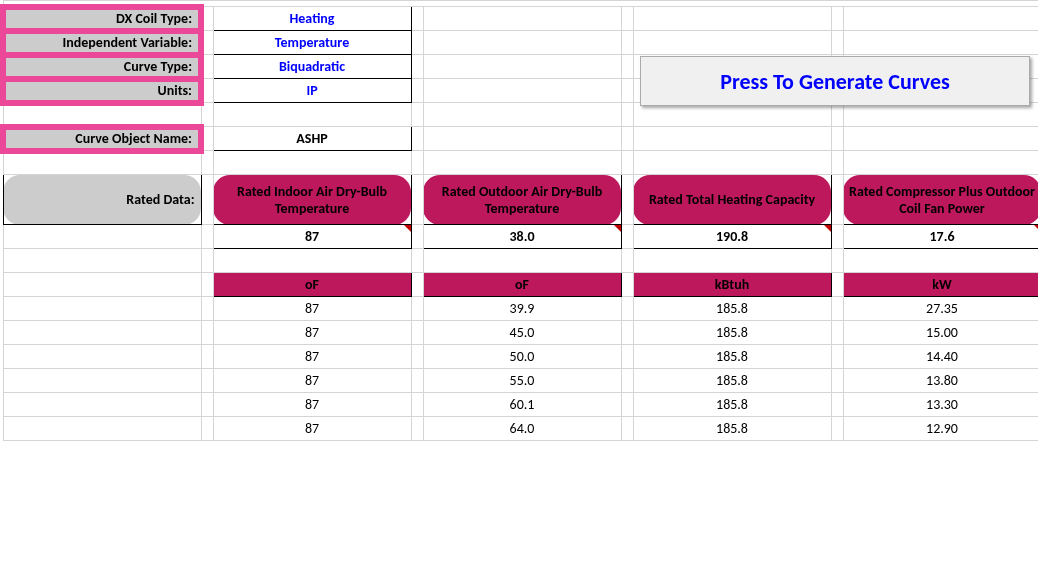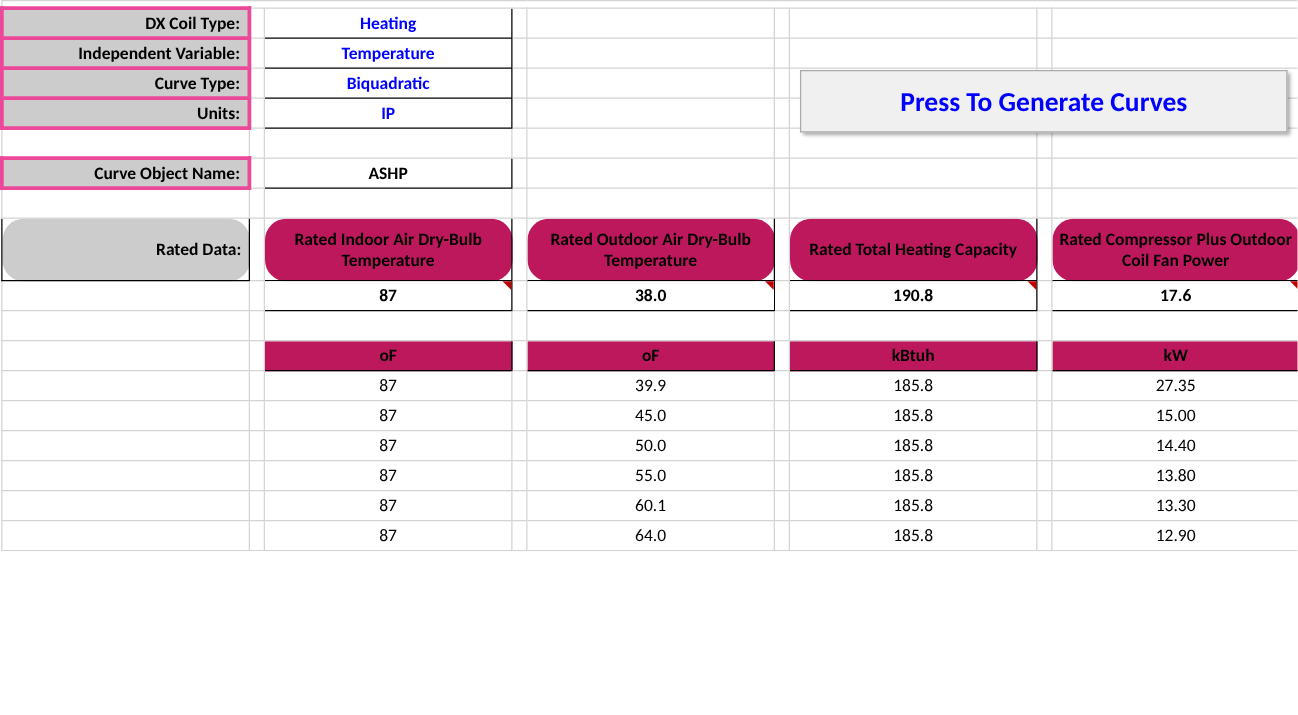--- a/index.html
+++ b/index.html
@@ -30,21 +30,21 @@
   col.col-e { width: 198px; }
   col.col-s3 { width: 12px; }
   col.col-f { width: 198px; }
   col.col-s4 { width: 12px; }
   col.col-g { width: 198px; }
 
   .label-cell {
     background: #cccccc;
     font-weight: bold;
     text-align: right;
-    border: 3px solid #ec4899;
+    border: 6px solid #ec4899;
     padding-right: 6px;
   }
   .value-blue {
     color: #0000ff;
     font-weight: bold;
     border: 1px solid #000;
     background: #fff;
     margin-left: 37px;
   }
   .value-bold {

